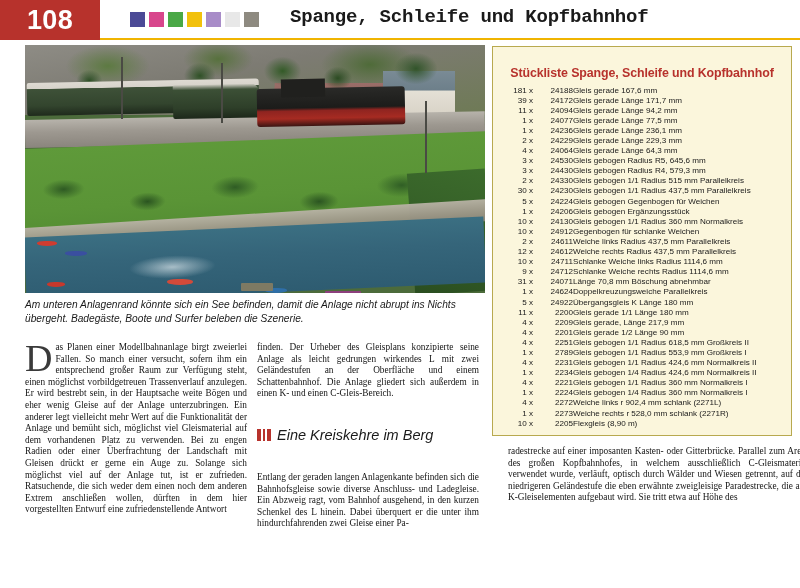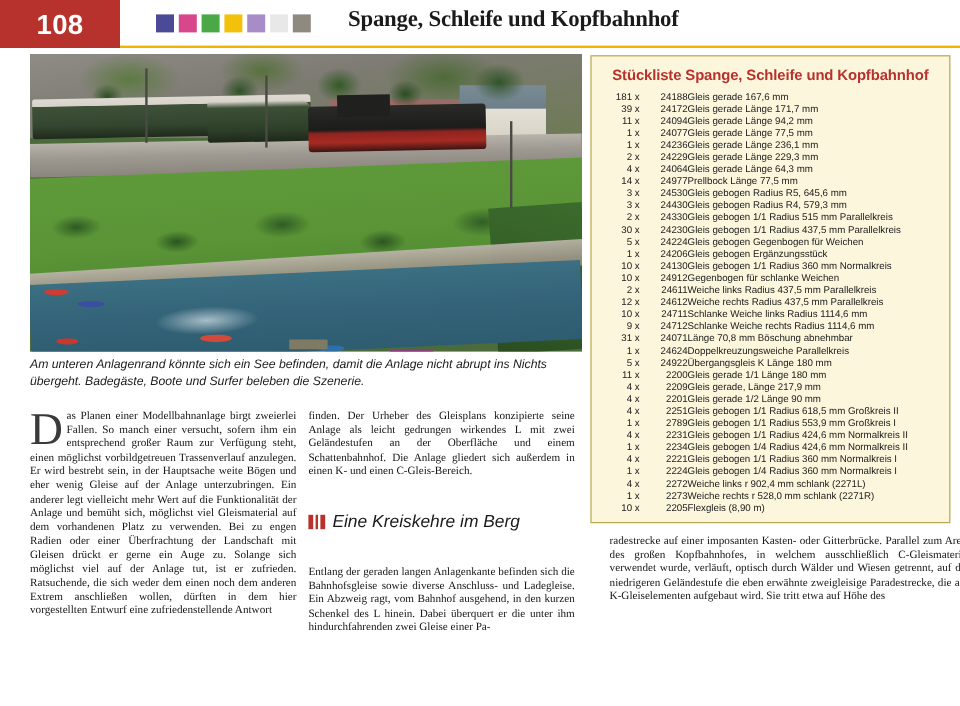--- a/index.html
+++ b/index.html
@@ -25,42 +25,42 @@
   }
   .page-num-block {
     position: absolute;
     left: 0; top: 0;
     width: 100px;
     height: 40px;
     background: #b7322c;
     color: #ffffff;
     font-family: "Liberation Sans", sans-serif;
     font-weight: bold;
-    font-size: 23px;
+    font-size: 27px;
     display: flex;
     align-items: center;
     justify-content: center;
     letter-spacing: 0.3px;
     text-align: right;
   }
   .swatches {
     position: absolute;
     left: 130px; top: 12px;
     display: flex;
     gap: 4px;
   }
   .swatch {
     width: 15px;
     height: 15px;
   }
   .header-title {
     position: absolute;
     left: 290px;
     top: 6px;
-    font-family: Liberation Serif, serif;
+    font-family: Liberation Mono, monospace;
     font-weight: bold;
     font-size: 19px;
     color: #1a1a1a;
     letter-spacing: -0.2px;
   }
   .header-rule {
     position: absolute;
     left: 100px;
     top: 38px;
     width: 700px;
@@ -191,21 +191,21 @@
   }
 
   
   .parts-box {
     position: absolute;
     left: 492px; top: 46px;
     width: 300px;
     background: #fbf6dc;
     border: 1px solid #b8a94f;
     box-sizing: border-box;
-    padding: 6px 6px 7px 6px;
+    padding: 16px 6px 7px 6px;
   }
   .parts-title {
     font-family: "Liberation Sans", sans-serif;
     font-weight: bold;
     font-size: 12.4px;
     color: #b7322c;
     text-align: center;
     margin: 3px 0 5px 0;
     letter-spacing: -0.1px;
   }
@@ -341,25 +341,20 @@
           <td class="qty">2 x</td>
           <td class="art">24229</td>
           <td class="desc">Gleis gerade Länge 229,3 mm</td>
         </tr>
         <tr>
           <td class="qty">4 x</td>
           <td class="art">24064</td>
           <td class="desc">Gleis gerade Länge 64,3 mm</td>
         </tr>
         <tr>
-          <td class="qty">14 x</td>
-          <td class="art">24977</td>
-          <td class="desc">Prellbock Länge 77,5 mm</td>
-        </tr>
-        <tr>
           <td class="qty">3 x</td>
           <td class="art">24530</td>
           <td class="desc">Gleis gebogen Radius R5, 645,6 mm</td>
         </tr>
         <tr>
           <td class="qty">3 x</td>
           <td class="art">24430</td>
           <td class="desc">Gleis gebogen Radius R4, 579,3 mm</td>
         </tr>
         <tr>

